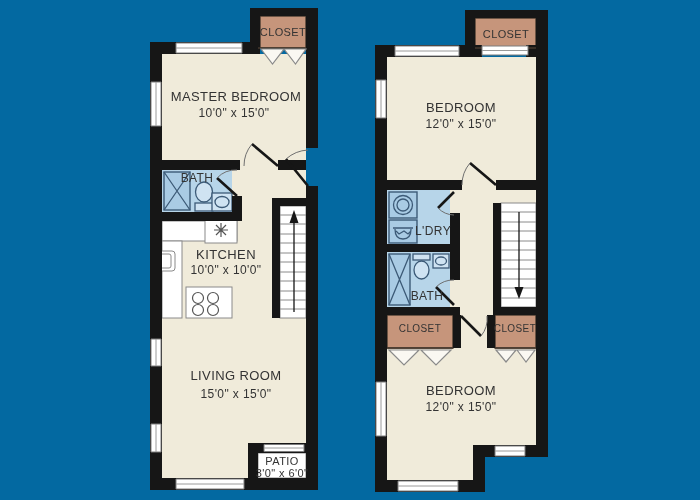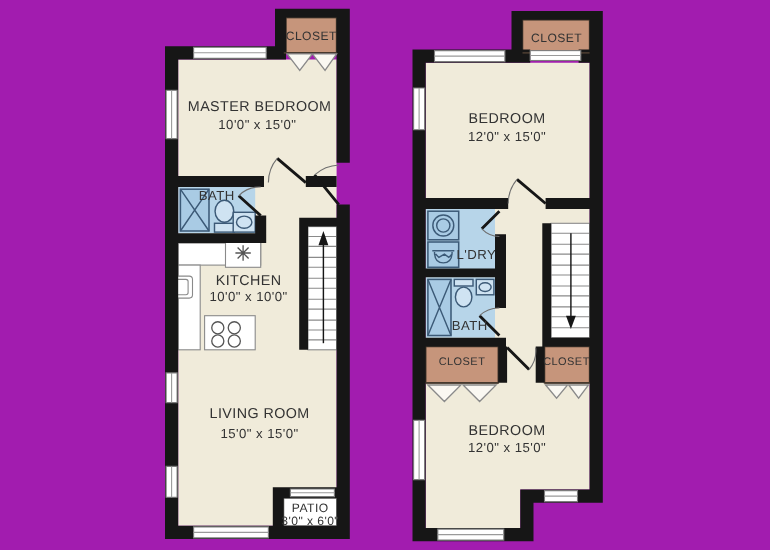--- a/index.html
+++ b/index.html
@@ -1,20 +1,20 @@
 <!DOCTYPE html>
 <html style="--c-floor: #f0ebda; --c-wall: #161616; --c-wet: #b7d5e9; --c-closet: #c6957b; --c-fixture: #a9cbe4; --c-fixline: #3c5a77; --c-text: #333333;"><head>
 <meta charset="utf-8">
 <style>
   :root{
     --c-floor:#f0ebda; --c-wall:#161616; --c-wet:#b7d5e9; --c-closet:#c6957b;
     --c-fixture:#a9cbe4; --c-fixline:#3c5a77; --c-text:#333333;
   }
   html,body{margin:0;padding:0;background:#ffffff;}
-  .canvas{position:relative;width:700px;height:500px;background:#a21caf;overflow:hidden;
+  .canvas{position:relative;width:700px;height:500px;background:#0369a1;overflow:hidden;
           font-family:"Liberation Sans",sans-serif;}
   svg text{fill:var(--c-text);font-family:"Liberation Sans",sans-serif;letter-spacing:.4px;}
   .lbl{font-size:13px;}
   .dims{font-size:12px;}
   .sm{font-size:11px;}
   .xs{font-size:10px;}
   .wall{fill:var(--c-wall);}
   .floor{fill:var(--c-floor);}
   .wet{fill:var(--c-wet);}
   .closet{fill:var(--c-closet);stroke:#46392e;stroke-width:1.4;}

